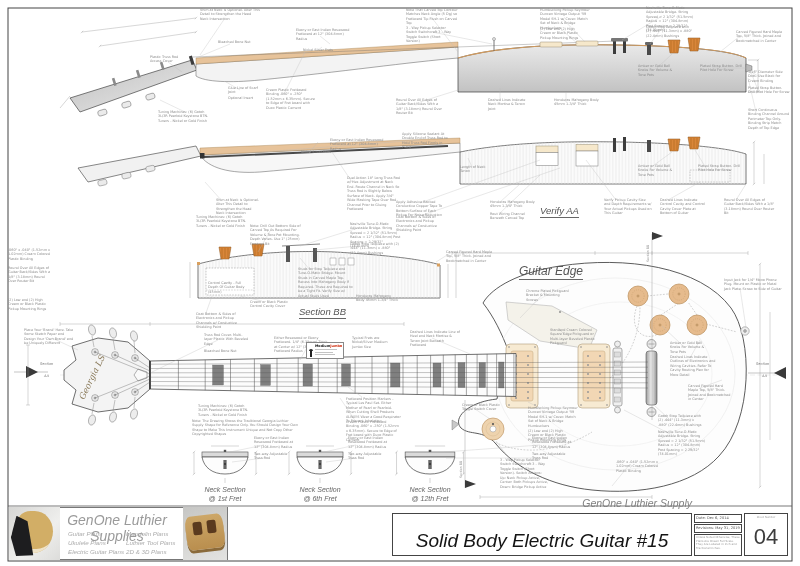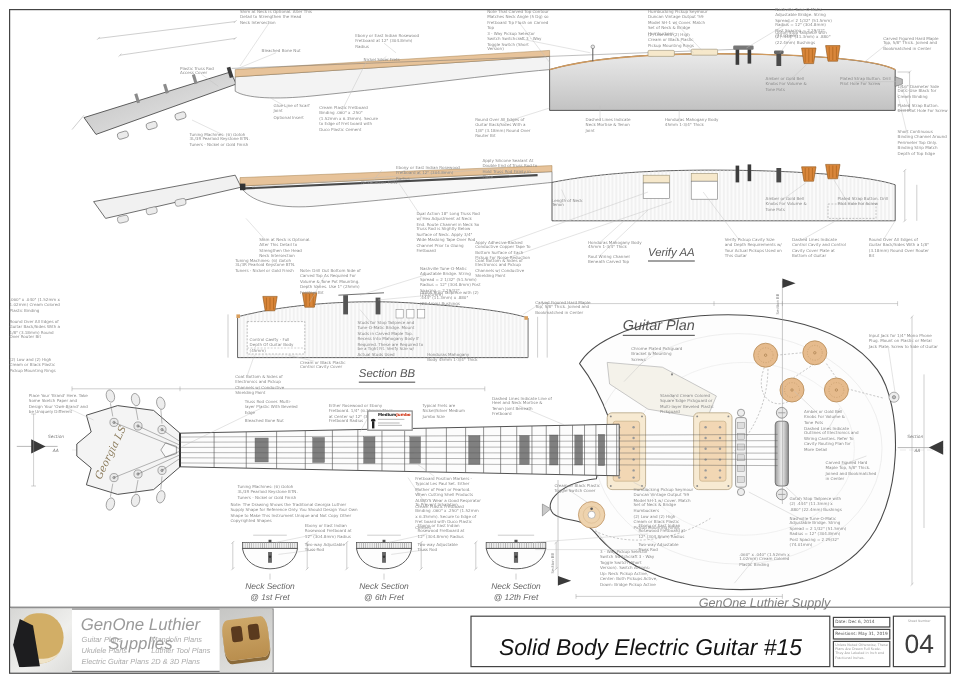--- a/index.html
+++ b/index.html
@@ -434,21 +434,21 @@
            M52,338 L78,350 M218,340 L152,372 M310,342 L300,360 M432,338 L470,354
            M545,292 L520,318 M565,335 L558,328 M740,288 L746,328 M682,345 L662,326 M690,358 L700,340
            M700,388 L722,380 M668,418 L655,406 M670,434 L624,410 M630,464 L612,486 M472,407 L490,419
            M540,408 L528,402 M512,462 L496,441 M362,397 L348,387 M356,422 L340,398
            M264,445 L230,452 M264,458 L232,462 M356,445 L324,452 M356,458 L326,462 M540,445 L444,452 M540,458 L446,458" stroke="#bdbdbd" stroke-width="0.35" fill="none"></path>
 </g>
 </svg>
 
 <div class="sec-label" style="left:540px;top:205px;">Verify AA</div>
 <div class="sec-label" style="left:299px;top:306px;">Section BB</div>
-<div class="sec-label big" style="left:519px;top:264px;">Guitar Plan</div>
+<div class="sec-label big" style="left:519px;top:264px;">Guitar Edge</div>
 
 <div class="ns-label" style="left:190px;top:486px;">Neck Section</div>
 <div class="ns-label" style="left:190px;top:495px;">@ 1st Fret</div>
 <div class="ns-label" style="left:285px;top:486px;">Neck Section</div>
 <div class="ns-label" style="left:285px;top:495px;">@ 6th Fret</div>
 <div class="ns-label" style="left:395px;top:486px;">Neck Section</div>
 <div class="ns-label" style="left:395px;top:495px;">@ 12th Fret</div>
 
 <div class="mark" style="left:40px;top:362px;">Section</div>
 <div class="mark" style="left:44px;top:374px;">AA</div>

